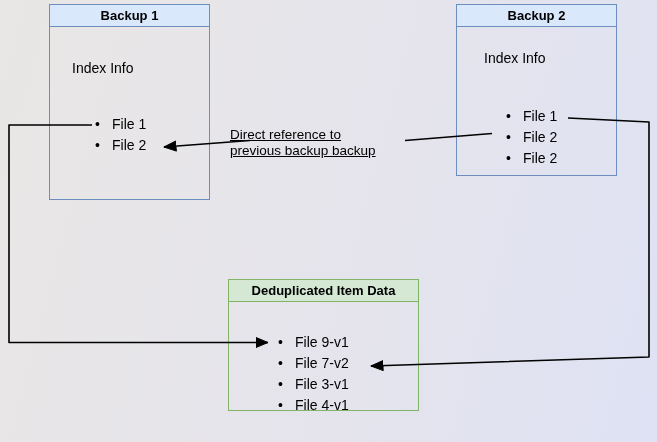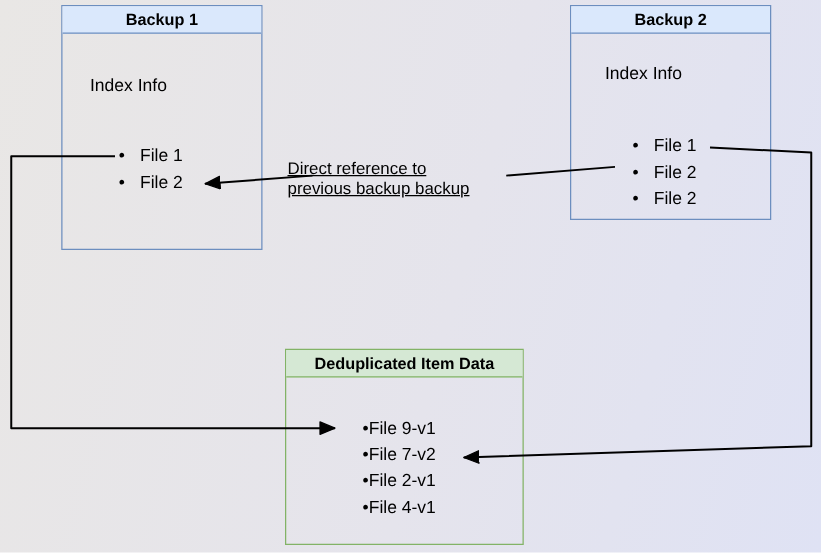--- a/index.html
+++ b/index.html
@@ -69,36 +69,36 @@
         <span class="bullet">•</span>
         <span>File 2</span>
       </div>
       <div class="row">
         <span class="bullet">•</span>
         <span>File 2</span>
       </div>
     </div>
   </div>
 
-  <div class="box green" style="left:228px; top:279px; width:191px; height:157px;text-align:right;">
+  <div class="box green" style="left:228px; top:279px; width:191px; height:132px;">
     <div class="box-header">
       <span>Deduplicated Item Data</span>
     </div>
     <div class="filelist" style="left:49px; top:51px;">
       <div class="row">
         <span class="bullet">•</span>
         <span>File 9-v1</span>
       </div>
       <div class="row">
         <span class="bullet">•</span>
         <span>File 7-v2</span>
       </div>
       <div class="row">
         <span class="bullet">•</span>
-        <span>File 2-v1</span>
+        <span>File 3-v1</span>
       </div>
       <div class="row">
         <span class="bullet">•</span>
         <span>File 4-v1</span>
       </div>
     </div>
   </div>
 
   <div class="edge-label">
     <div>Direct reference to</div>

